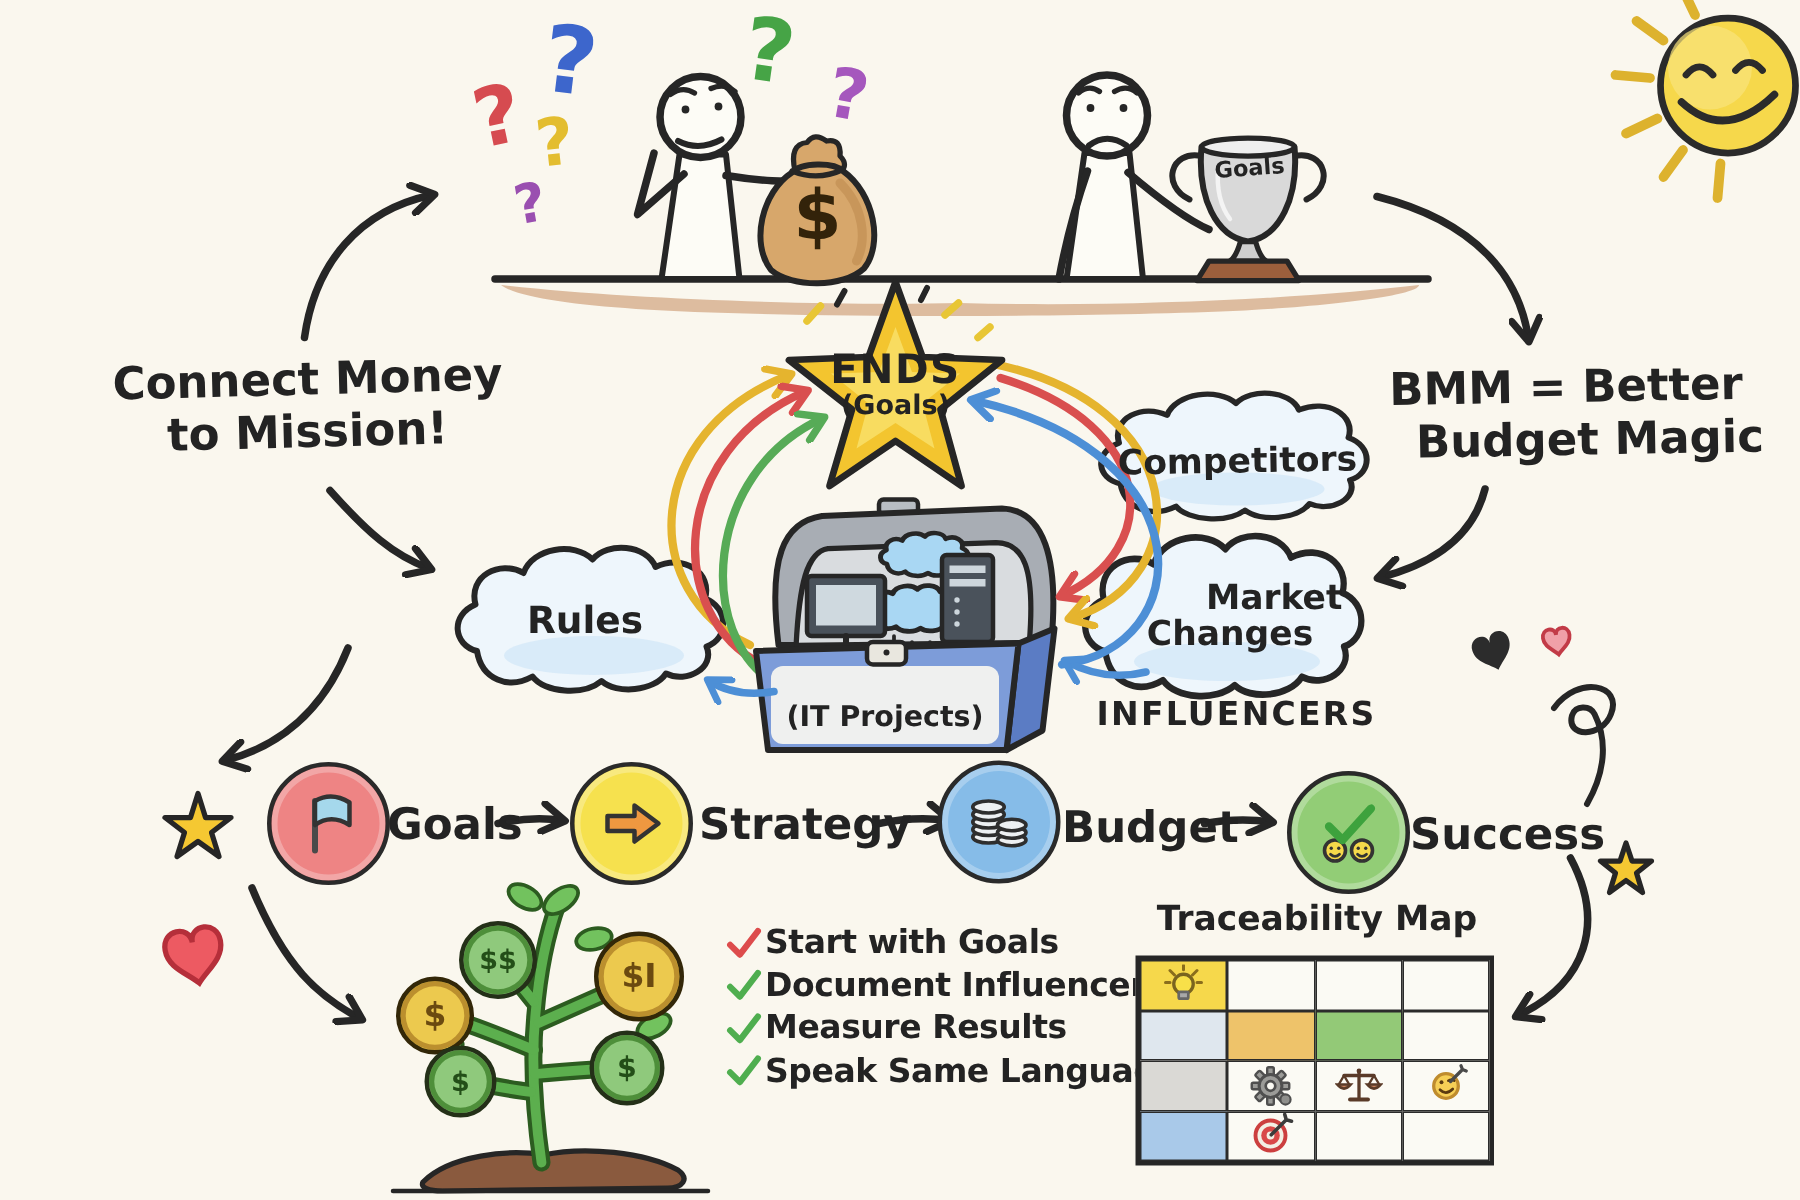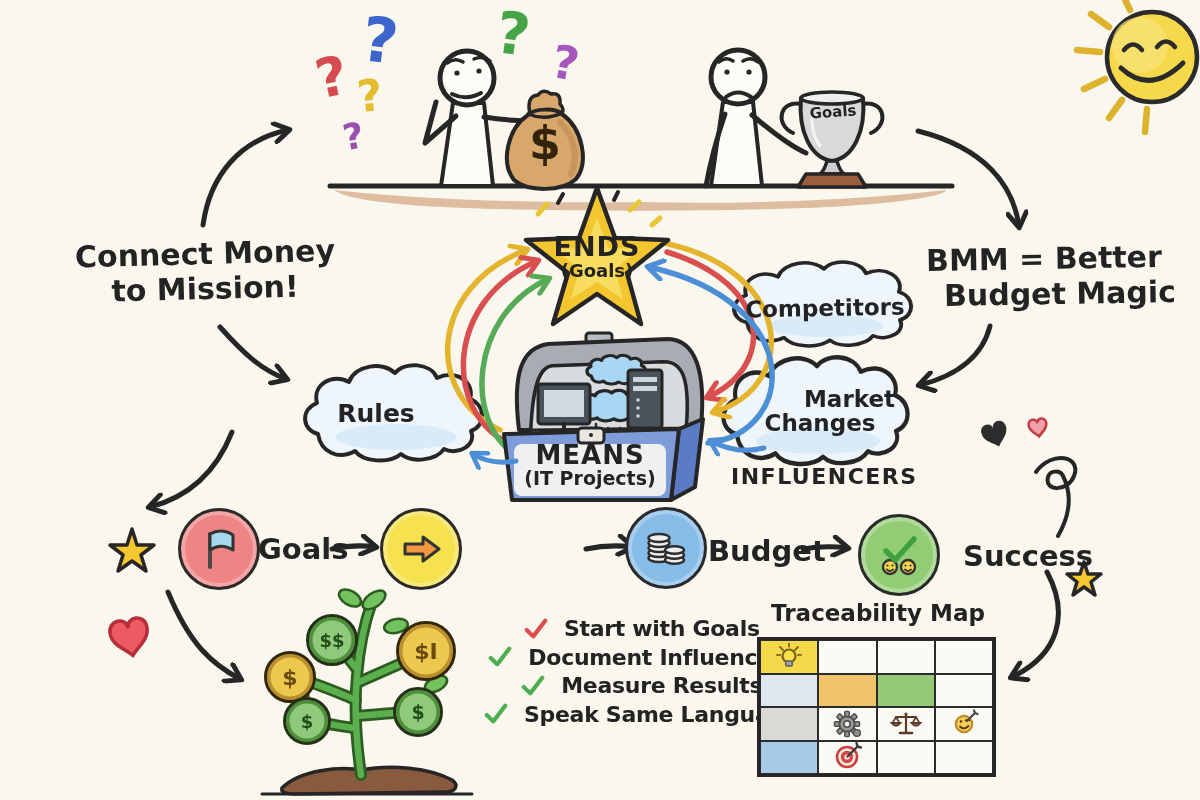--- a/index.html
+++ b/index.html
@@ -16,49 +16,49 @@
   .qm-green{left:496px;top:0px;font-size:58px;color:#46a446;transform:rotate(8deg);}
   .qm-purple{left:552px;top:36px;font-size:46px;color:#a557bd;transform:rotate(10deg);}
   .note1a{left:75px;top:237px;width:260px;font-size:30px;transform:rotate(-1.5deg);}
   .note1b{left:75px;top:272px;width:260px;font-size:30px;transform:rotate(-1.5deg);}
   .note2a{left:908px;top:242px;width:272px;font-size:30px;transform:rotate(-1deg);}
   .note2b{left:934px;top:277px;width:252px;font-size:30px;transform:rotate(-1deg);}
   .ends-title{left:532px;top:232px;width:130px;font-size:27px;letter-spacing:1px;}
   .ends-sub{left:532px;top:261px;width:130px;font-size:18px;}
   .means-title{left:515px;top:441px;width:150px;font-size:26px;letter-spacing:1px;}
   .means-sub{left:510px;top:468px;width:160px;font-size:19px;}
-  .cloud-rules-lbl{left:316px;top:400px;width:120px;font-size:25px;}
+  .cloud-rules-lbl{left:330px;top:400px;width:120px;font-size:25px;}
   .cloud-comp-lbl{left:745px;top:296px;width:160px;font-size:23px;transform:rotate(-1deg);}
   .cloud-mkt-lbl1{left:745px;top:387px;width:150px;font-size:23px;text-align:right;}
   .cloud-mkt-lbl2{left:745px;top:411px;width:150px;font-size:23px;}
   .influencers-lbl{left:731px;top:465px;width:172px;font-size:22px;letter-spacing:1.5px;}
   .goal-lbl{left:258px;top:533px;width:72px;font-size:29px;}
   .strategy-lbl{left:466px;top:533px;width:128px;font-size:29px;}
   .budget-lbl{left:708px;top:535px;width:104px;font-size:29px;}
-  .success-lbl{left:940px;top:540px;width:110px;font-size:29px;padding-left:23px;}
+  .success-lbl{left:940px;top:540px;width:110px;font-size:29px;}
   .trophy-lbl{left:804px;top:104px;width:58px;font-size:15px;transform:rotate(-4deg);}
   .bag-lbl{left:521px;top:118px;width:48px;font-size:46px;color:#33230a;}
   .tm-title{left:764px;top:601px;width:228px;font-size:23px;}
   .flow-circle{position:absolute;width:76px;height:76px;border-radius:50%;
                border:3.5px solid #2a2a2a;display:flex;align-items:center;justify-content:center;
                box-shadow:inset 0 0 0 4px rgba(255,255,255,.28);}
   .fc1{left:178px;top:508px;} .fc2{left:380px;top:508px;}
   .fc3{left:625px;top:507px;} .fc4{left:858px;top:514px;}
   .coin{position:absolute;border-radius:50%;border:3px solid #243018;display:flex;
         align-items:center;justify-content:center;font-weight:700;}
   .coin.gold{background:#ecc94e;box-shadow:inset 0 0 0 3.5px #bb8f2e;color:#6b4a10;border-color:#332708;}
   .coin.green{background:#8fc97c;box-shadow:inset 0 0 0 3.5px #4e8f3a;color:#20481ا6;color:#234e18;}
   .coin1{left:306px;top:614px;width:46px;height:46px;font-size:18px;}
   .coin2{left:264px;top:651px;width:46px;height:46px;font-size:22px;}
   .coin3{left:396px;top:621px;width:54px;height:54px;font-size:22px;}
   .coin4{left:283px;top:697px;width:42px;height:42px;font-size:18px;}
   .coin5{left:393px;top:687px;width:44px;height:44px;font-size:19px;}
   .checklist{position:absolute;left:484px;top:616px;display:flex;flex-direction:column;}
-  .check-row{display:flex;align-items:center;gap:16px;height:25px;margin-bottom:3.5px;
-             font-weight:700;font-size:22px;letter-spacing:-0.3px;justify-content:center;}
+  .check-row{display:flex;align-items:center;gap:2px;height:25px;margin-bottom:3.5px;
+             font-weight:700;font-size:22px;letter-spacing:-0.3px;}
   .check-row svg{flex:0 0 auto;}
   .tm-grid{position:absolute;left:757px;top:637px;width:233px;height:134px;display:grid;
            grid-template-columns:repeat(4,1fr);grid-template-rows:repeat(4,1fr);
            border:3px solid #262626;background:#fbfaf4;}
   .tm-cell{border:1.6px solid #2b2b2b;display:flex;align-items:center;justify-content:center;overflow:hidden;}
 </style>
 </head>
 <body>
 
 <div class="canvas">
@@ -267,28 +267,28 @@
 <span class="qm qm-purple">?</span>
 
 <div class="lbl bag-lbl">$</div>
 <div class="lbl trophy-lbl">Goals</div>
 <div class="lbl note1a">Connect Money</div>
 <div class="lbl note1b">to Mission!</div>
 <div class="lbl note2a">BMM = Better</div>
 <div class="lbl note2b">Budget Magic</div>
 <div class="lbl ends-title">ENDS</div>
 <div class="lbl ends-sub">(Goals)</div>
-<div class="lbl means-title">MEANS</div>
 <div class="lbl means-sub">(IT Projects)</div>
 <div class="lbl cloud-rules-lbl">Rules</div>
 <div class="lbl cloud-comp-lbl">Competitors</div>
 <div class="lbl cloud-mkt-lbl1">Market</div>
 <div class="lbl influencers-lbl">INFLUENCERS</div>
 <div class="lbl cloud-mkt-lbl2">Changes</div>
 <div class="lbl goal-lbl">Goals</div>
+<div class="lbl strategy-lbl">Strategy</div>
 <div class="lbl budget-lbl">Budget</div>
 <div class="lbl success-lbl">Success</div>
 <div class="lbl tm-title">Traceability Map</div>
 
 <div class="flow-circle fc1" style="background-color: rgb(238, 132, 132);">
   <svg width="46" height="46" viewBox="-23 -23 46 46">
     <path d="M -9 18 L -9 -15" stroke="#4a4a4a" stroke-width="4" stroke-linecap="round" fill="none"></path>
     <path d="M -9 -15 C -2 -19 6 -19 14 -14 L 14 1 C 6 -4 -2 -4 -9 1 Z" fill="#a5d8ec" stroke="#333333" stroke-width="3" stroke-linejoin="round"></path>
   </svg>
 </div>

